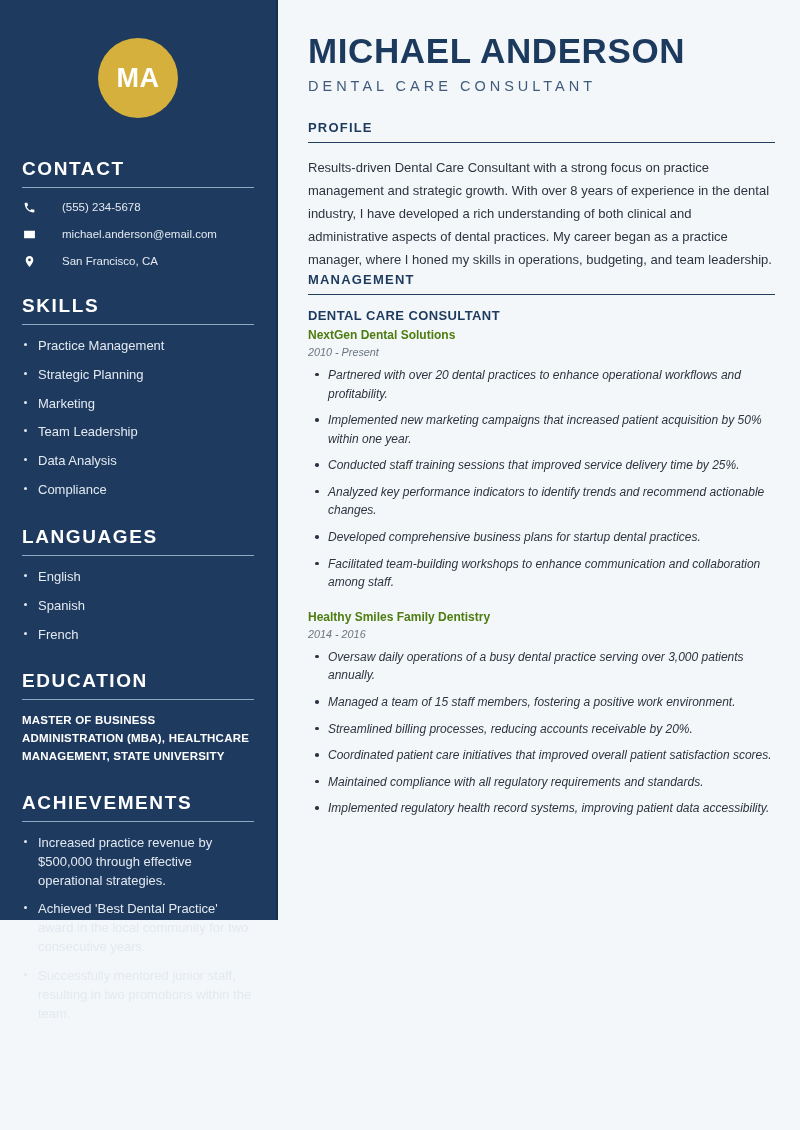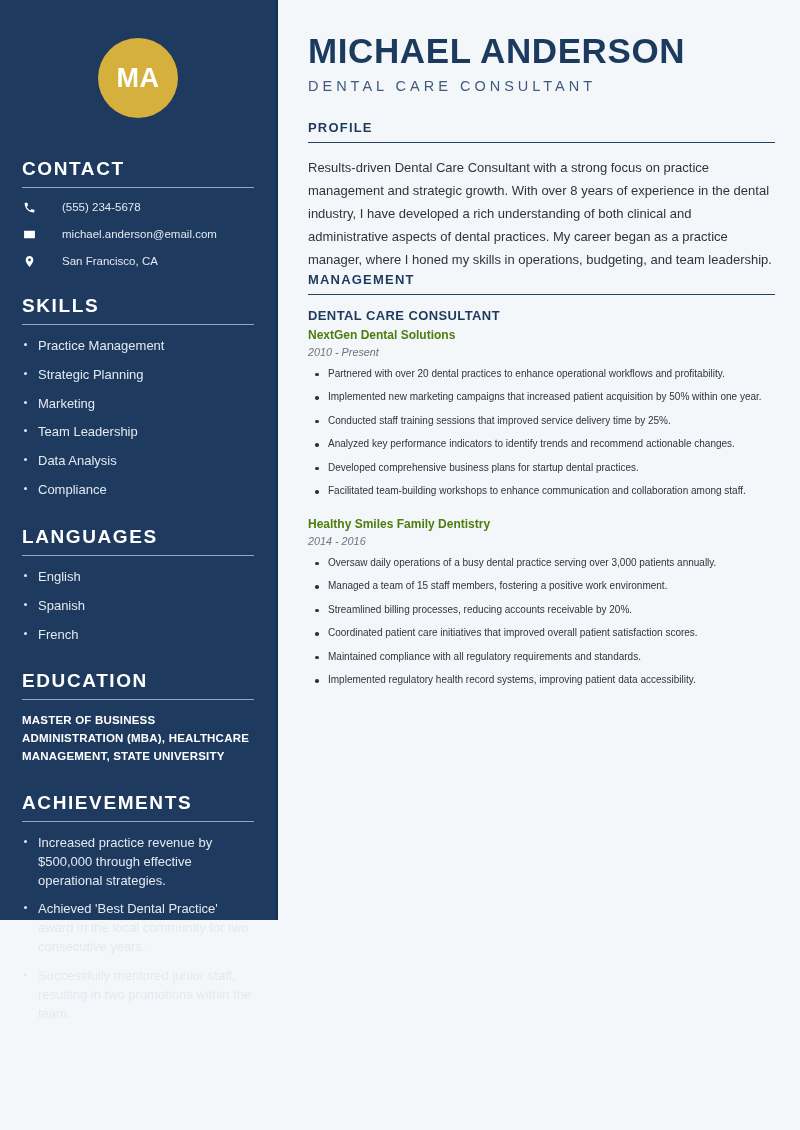--- a/index.html
+++ b/index.html
@@ -184,25 +184,26 @@
     color: #6b7480;
     font-size: 10.8px;
     font-style: italic;
     margin-bottom: 8px;
   }
 
   .job-bullets { list-style: none; }
 
   .job-bullets li {
     color: #2d3440;
-    font-size: 10px;
+    font-size: 12px;
     line-height: 1.55;
     margin-bottom: 8px;
     padding-left: 20px;
     position: relative;
+    font-style: italic;
   }
 
   .job-bullets li::before {
     content: "";
     position: absolute;
     left: 7px;
     top: 7px;
     width: 3.5px;
     height: 3.5px;
     border-radius: 50%;

